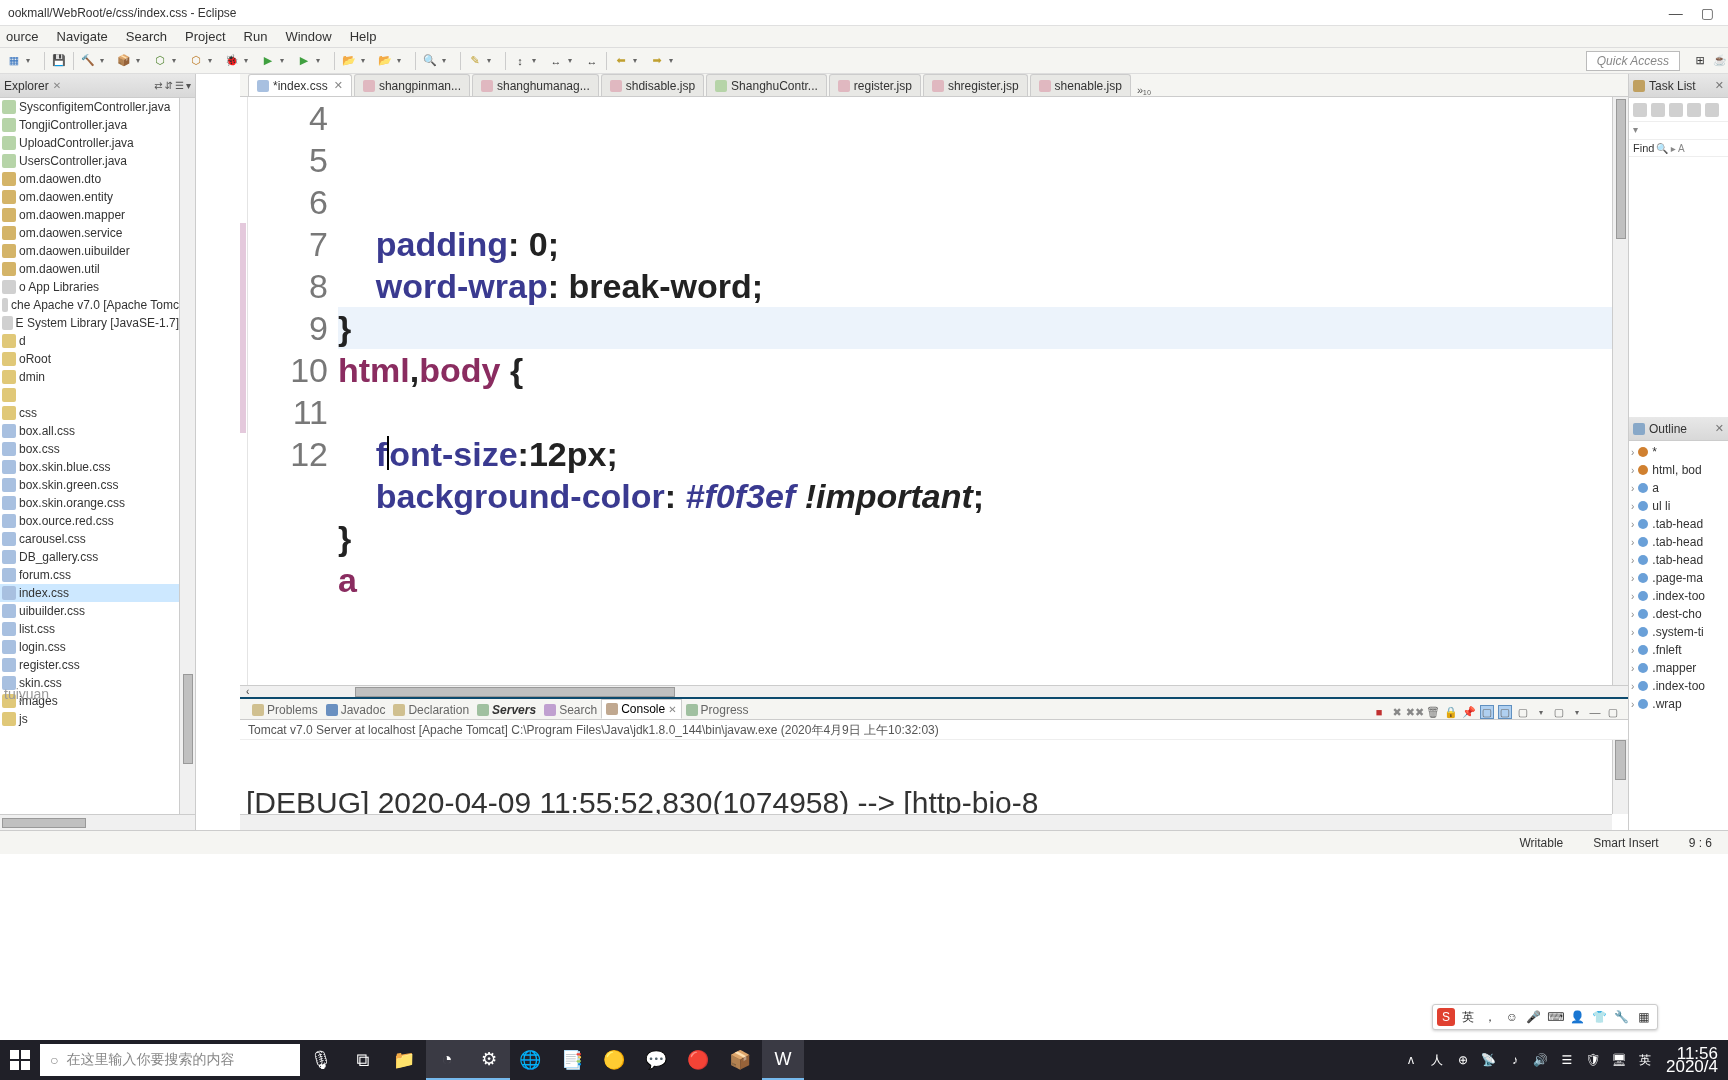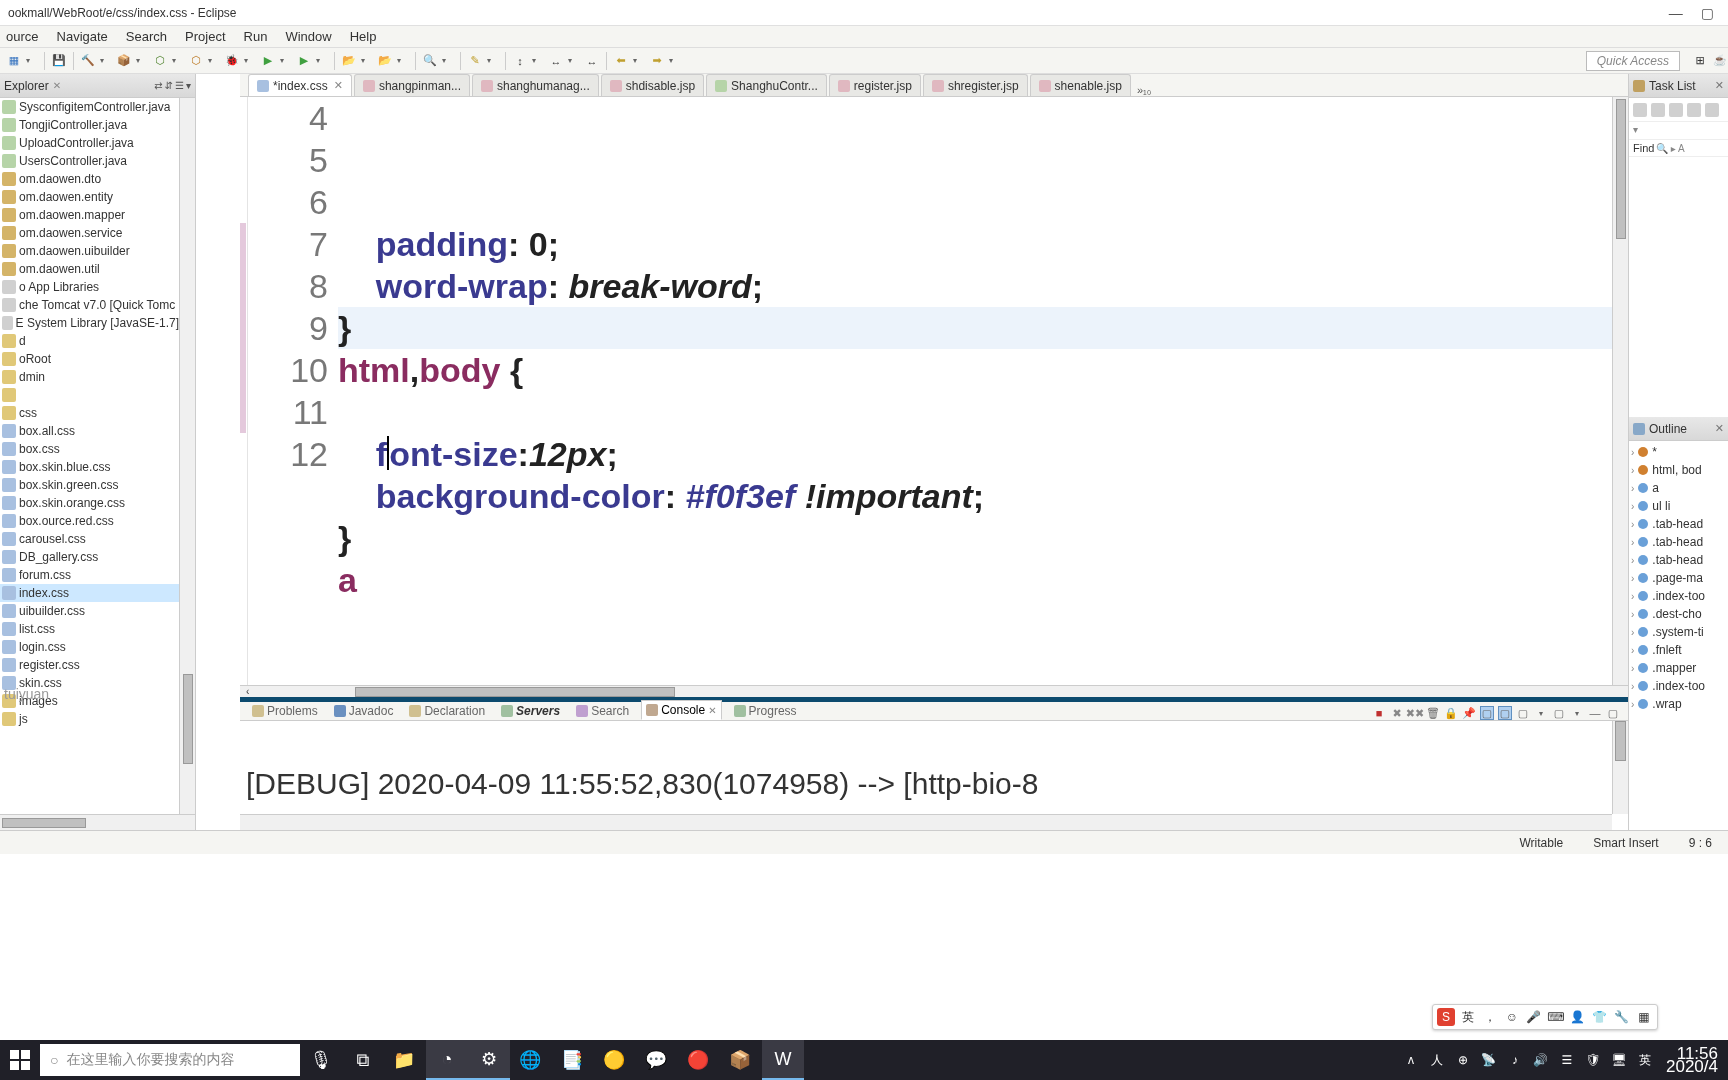--- a/index.html
+++ b/index.html
@@ -56,33 +56,33 @@
 .editor { flex: 1; display: flex; background: #fff; position: relative; }
 .marker { width: 8px; background: #fff; border-right: 1px solid #e4e4e4; position: relative; }
 .marker .mrange { position: absolute; left: 0; width: 6px; background: #e4c9dc; }
 .gutter { width: 90px; text-align: right; padding-right: 10px; font-family: Consolas, monospace; font-size: 34px; color: #787878; line-height: 42px; padding-top: 0; }
 .code { flex: 1; font-family: Consolas, monospace; font-size: 34px; line-height: 42px; padding-top: 0; white-space: pre; overflow: hidden; position: relative; }
 .cur-line { position: absolute; left: 0; right: 0; top: 210px; height: 42px; background: #ecf3fb; }
 .code pre { position: relative; }
 .tok-prop { color: #3a3a90; font-weight: bold; }
 .tok-punc { color: #222; font-weight: bold; }
 .tok-num { color: #222; font-weight: bold; }
-.tok-val { color: #222; font-weight: bold; font-style: italic; }
+.tok-val { color: #222; font-weight: bold; }
 .tok-ital { color: #222; font-style: italic; font-weight: bold; }
 .tok-hex { color: #3a3a90; font-weight: bold; font-style: italic; }
 .tok-tag { color: #8a2c60; font-weight: bold; }
 .caret { display: inline-block; width: 0; border-left: 2px solid #000; height: 34px; vertical-align: -4px; }
 .ed-scroll-y { width: 16px; background: #f0f0f0; border-left: 1px solid #ccc; position: relative; }
 .ed-scroll-y .thumb { width: 10px; background: #c0c0c0; border: 1px solid #999; margin: 2px auto; }
 
 .ed-scroll-x { height: 16px; background: #f0f0f0; border-top: 1px solid #ccc; display: flex; align-items: center; }
 .ed-scroll-x .thumb { height: 10px; width: 320px; margin-left: 100px; background: #c0c0c0; border: 1px solid #999; }
 
 
-.bottom-tabs { height: 24px; display: flex; align-items: flex-end; padding-left: 8px; background: #f5f5f2; border-top: 5px solid #0c4a6e; border-bottom: 1px solid #ccc; gap: 8px; font-size: 12px; }
+.bottom-tabs { height: 24px; display: flex; align-items: flex-end; padding-left: 8px; background: #f5f5f2; border-top: 2px solid #0c4a6e; border-bottom: 1px solid #ccc; font-size: 12px; }
 .bt { display: flex; align-items: center; gap: 3px; padding: 2px 4px; color: #666; }
 .bt.active { background: #fff; border: 1px solid #ccc; border-bottom: 1px solid #fff; color: #000; }
 .bt .bi { width: 12px; height: 12px; background: #d0c090; display: inline-block; border-radius: 2px; }
 .bt.servers { font-weight: bold; color: #333; font-style: italic; }
 .bt-tools { margin-left: auto; display: flex; gap: 4px; padding-right: 8px; font-size: 11px; color: #666; align-items: center; }
 .bt-tools span { width: 14px; height: 14px; display: inline-flex; align-items: center; justify-content: center; }
 
 .console-info { height: 20px; padding: 2px 8px; font-size: 12px; color: #555; background: #fff; border-bottom: 1px solid #eee; }
 .console { height: 230px; background: #fff; overflow: hidden; font-family: Consolas, monospace; font-size: 30px; line-height: 42px; padding-left: 6px; white-space: pre; position: relative; }
 .console .cscroll { position: absolute; right: 0; top: 0; bottom: 16px; width: 16px; background: #f0f0f0; border-left: 1px solid #ccc; }
@@ -245,21 +245,21 @@
             <div class="tree-item l1 ">
               <span class="ic ic-pkg"></span>
               <span>om.daowen.util</span>
             </div>
             <div class="tree-item l1 ">
               <span class="ic ic-lib"></span>
               <span>o App Libraries</span>
             </div>
             <div class="tree-item l1 ">
               <span class="ic ic-lib"></span>
-              <span>che Tomcat v7.0 [Quick Tomc</span>
+              <span>che Apache v7.0 [Apache Tomc</span>
             </div>
             <div class="tree-item l1 ">
               <span class="ic ic-lib"></span>
               <span>E System Library [JavaSE-1.7]</span>
             </div>
             <div class="tree-item l1 ">
               <span class="ic ic-fold"></span>
               <span>d</span>
             </div>
             <div class="tree-item l1 ">
@@ -473,20 +473,21 @@
         <span style="background:#b0d0f0;border:1px solid #6090c0">▢</span>
         <span style="background:#b0d0f0;border:1px solid #6090c0">▢</span>
         <span>▢</span>
           <span style="font-size:8px">▾</span>
         <span>▢</span>
           <span style="font-size:8px">▾</span>
         <span>—</span>
         <span>▢</span>
       </div>
     </div>
+    <div class="console-info">Tomcat v7.0 Server at localhost [Apache Tomcat] C:\Program Files\Java\jdk1.8.0_144\bin\javaw.exe (2020年4月9日 上午10:32:03)</div>
     <div class="console">
 <pre id="console-pre">[DEBUG] 2020-04-09 11:55:52,830(1074958) --&gt; [http-bio-8
 [DEBUG] 2020-04-09 11:55:52,830(1074958) --&gt; [http-bio-8
 [DEBUG] 2020-04-09 11:55:52,830(1074958) --&gt; [http-bio-8
 [DEBUG] 2020-04-09 11:55:52,830(1074958) --&gt; [http-bio-8</pre>
       <div class="cscroll"><div class="cthumb" style="top:0"></div></div>
       <div class="xscroll"></div>
     </div>
   </div>
 

